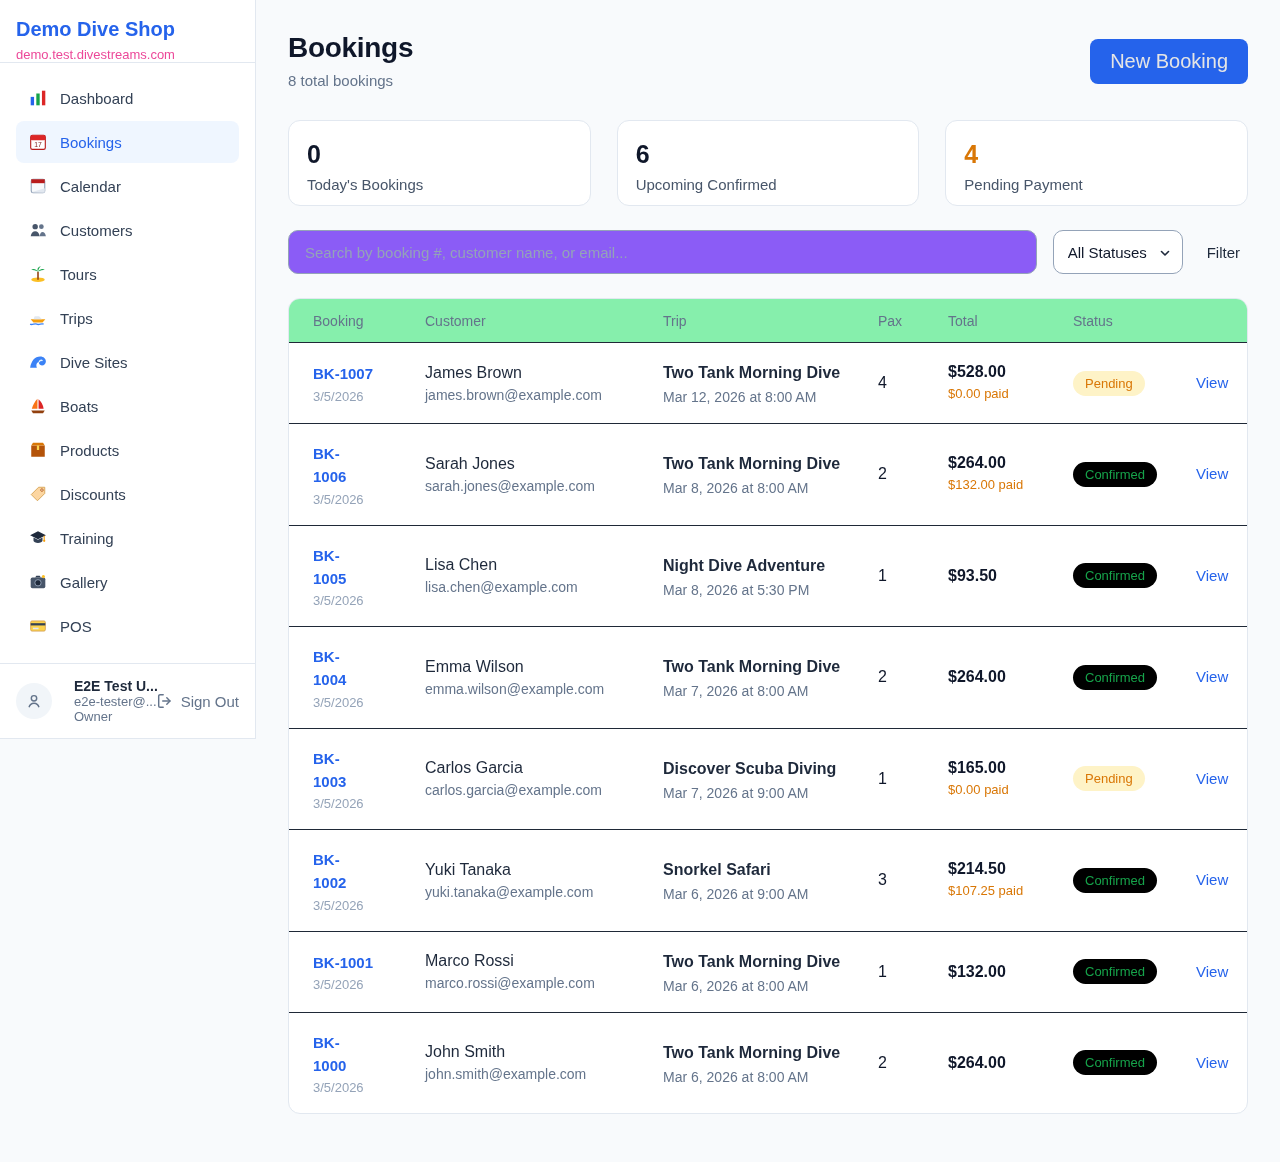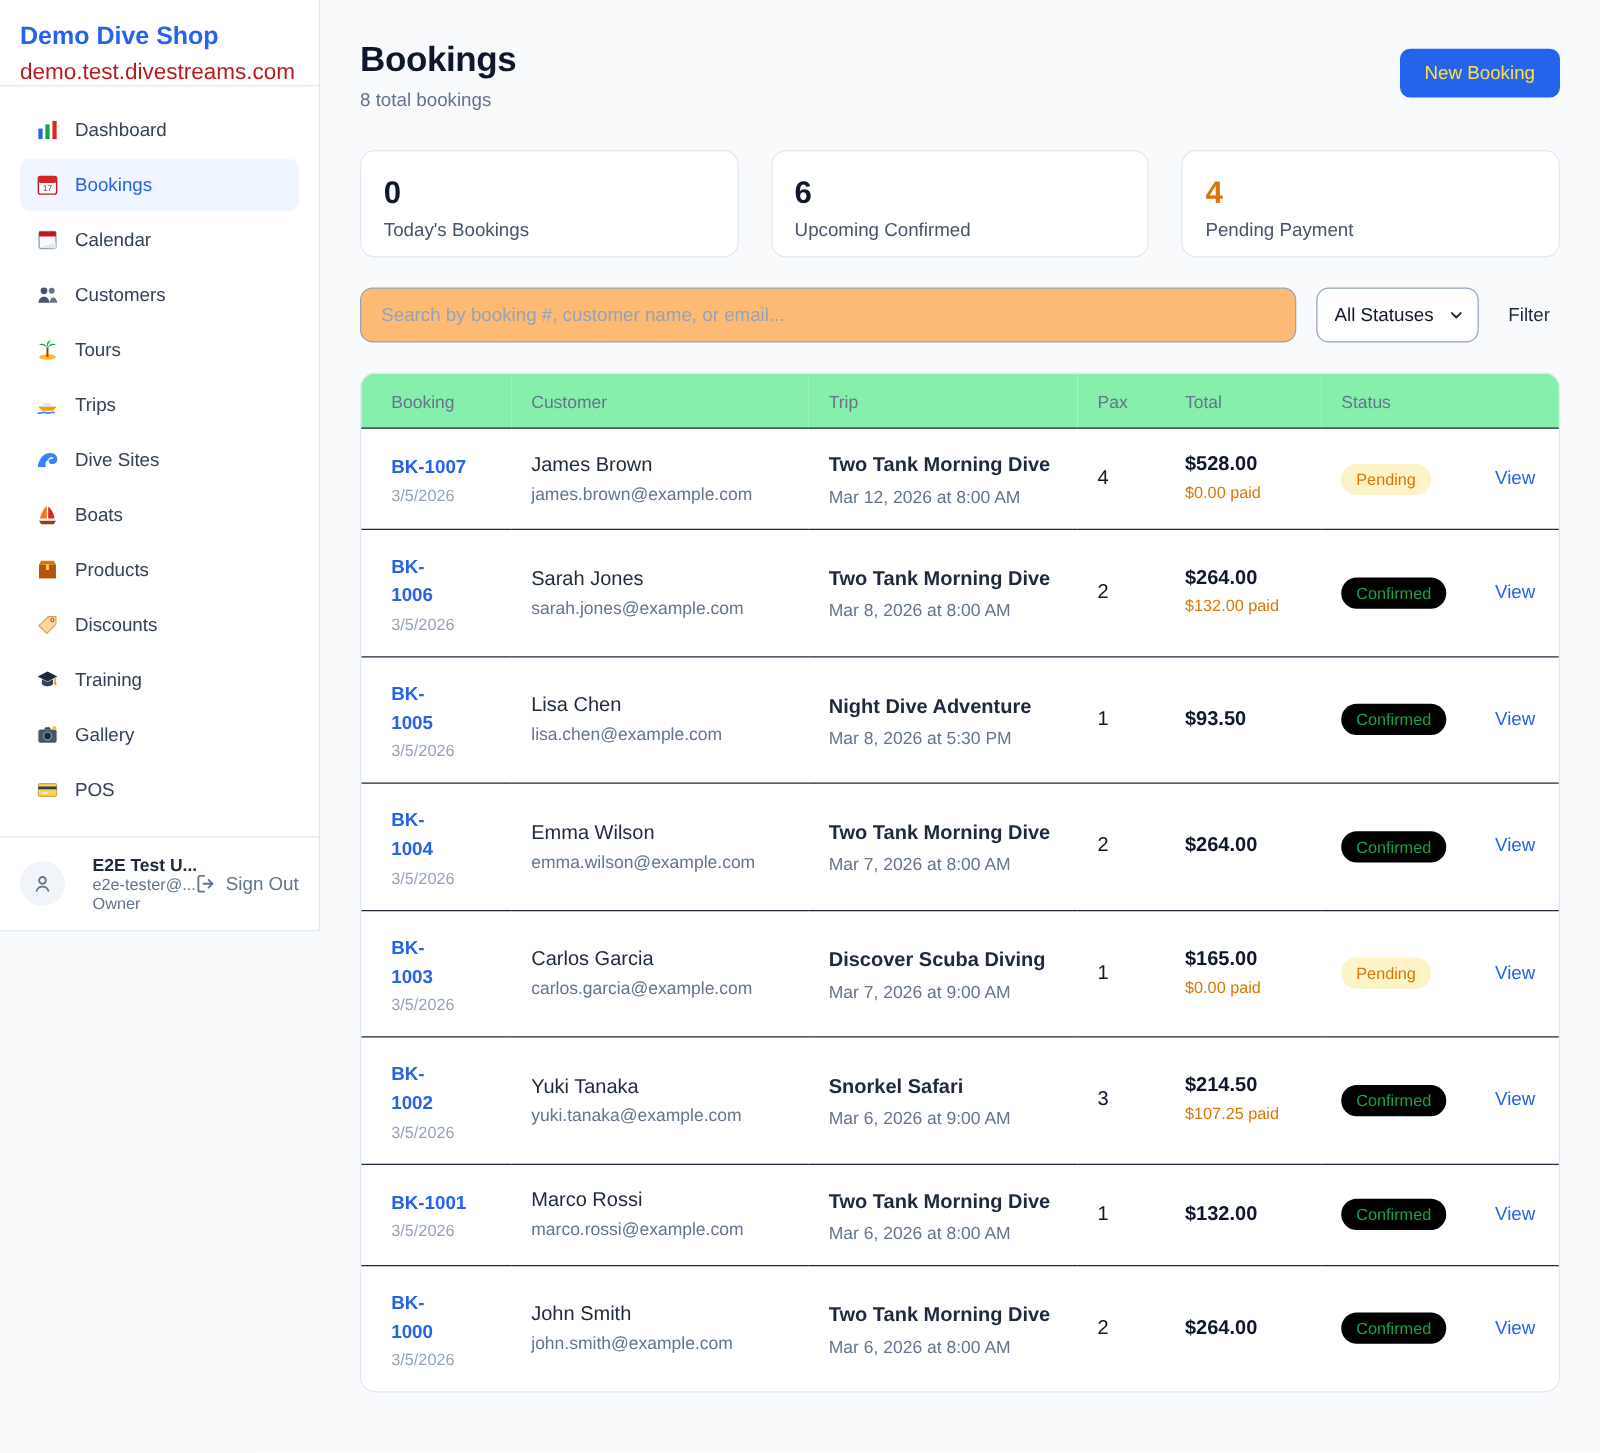--- a/index.html
+++ b/index.html
@@ -8,21 +8,21 @@
     font-family:"Liberation Sans","DejaVu Sans",sans-serif;
     background:#f8fafc; color:#0f172a; position:relative; overflow:hidden;
   }
   
   .sidebar {
     position:absolute; left:0; top:0; width:256px; background:#ffffff;
     border-right:1px solid #e2e8f0; border-bottom:1px solid #e2e8f0;
   }
   .sb-header { padding:18px 16px 0 16px; border-bottom:1px solid #e2e8f0; }
   .sb-title { font-size:20px; font-weight:700; color:#2563eb; margin-bottom:6px; }
-  .sb-sub { font-size:18px; color:#b91c1c; }
+  .sb-sub { font-size:13px; color:#ec4899; }
   .sb-nav { padding:14px 16px; }
   .nav-item {
     display:flex; align-items:center; gap:12px; padding:9px 12px; border-radius:8px;
     font-size:15px; color:#334155; margin-bottom:2px; cursor:pointer; height:42px;
   }
   .nav-item.active { background:#eff6ff; color:#2563eb; font-weight:500; }
   .nav-icon { width:20px; height:20px; display:inline-flex; align-items:center; justify-content:center; flex:0 0 20px; }
   .nav-icon svg { width:18px; height:18px; }
   .sb-footer {
     border-top:1px solid #e2e8f0; padding:14px 16px; display:flex; align-items:center; gap:22px;
@@ -37,36 +37,36 @@
   .signout {
     display:flex; align-items:center; gap:6px; color:#64748b; font-size:15px;
     cursor:pointer; white-space:nowrap; flex:0 0 auto;
   }
   
   .main { position:absolute; left:256px; top:0; width:1024px; height:1162px; padding:32px; }
   .page-head { display:flex; align-items:flex-start; justify-content:space-between; }
   .page-title { font-size:28px; font-weight:700; color:#0f172a; letter-spacing:-0.3px; }
   .page-sub { font-size:15px; color:#64748b; margin-top:8px; }
   .btn-primary {
-    background:#2563eb; color:#fde047; font-size:15px; font-weight:500; border:none;
+    background:#2563eb; color:#e5e5e5; font-size:20px; font-weight:500; border:none;
     border-radius:8px; padding:11px 20px; cursor:pointer; margin-top:7px;
     font-family:"Liberation Sans","DejaVu Sans",sans-serif;
   }
   .stats { display:flex; gap:26px; margin-top:31px; }
   .stat-card {
     flex:1 1 0; background:#ffffff; border:1px solid #e2e8f0; border-radius:12px;
     padding:19px 18px; height:86px;
   }
   .stat-value { font-size:25px; font-weight:700; color:#0f172a; }
   .stat-value.accent-orange { color:#d97706; }
   .stat-label { font-size:15px; color:#475569; margin-top:7px; }
   .filter-row { display:flex; align-items:center; gap:16px; margin-top:24px; }
   .search-input {
     flex:1 1 auto; height:44px; border:1px solid #94a3b8; border-radius:10px;
-    padding:0 16px; font-size:15px; color:#0f172a; background:#fdba74;
+    padding:0 16px; font-size:15px; color:#0f172a; background:#8b5cf6;
     font-family:"Liberation Sans","DejaVu Sans",sans-serif;
   }
   .search-input::placeholder { color:#94a3b8; }
   .select-wrap { position:relative; }
   .status-select {
     height:44px; border:1px solid #94a3b8; border-radius:10px; background:#ffffff;
     font-size:15px; color:#0f172a; padding:0 34px 0 14px; appearance:none;
     -webkit-appearance:none; -moz-appearance:none; cursor:pointer;
     font-family:"Liberation Sans","DejaVu Sans",sans-serif;
   }

